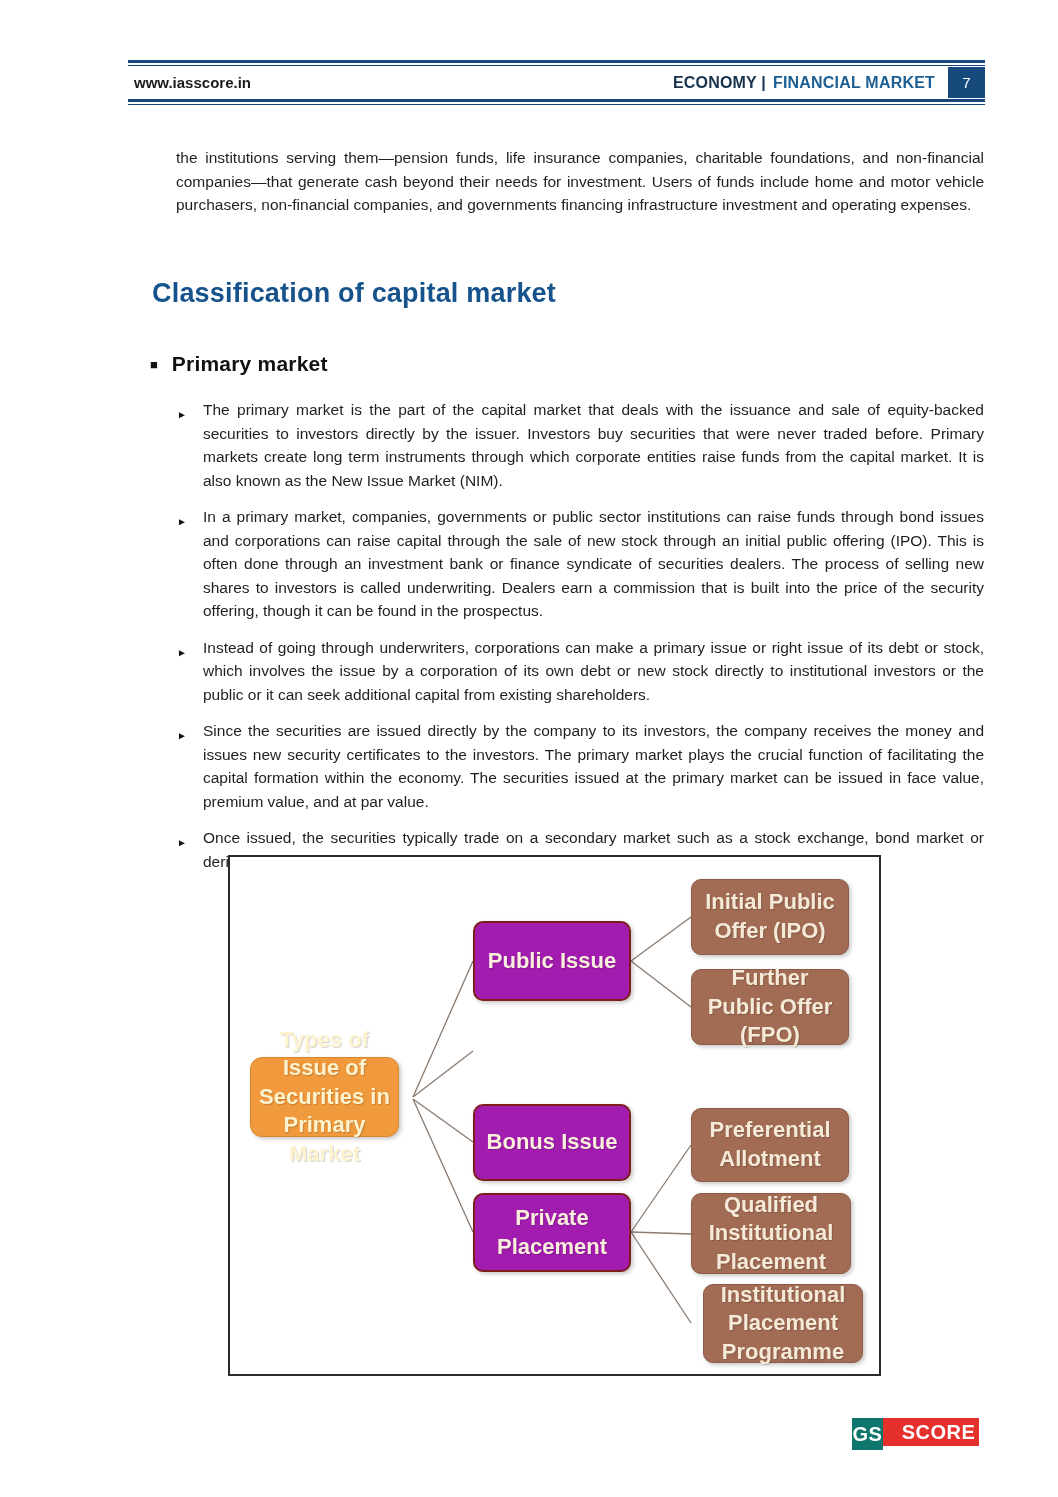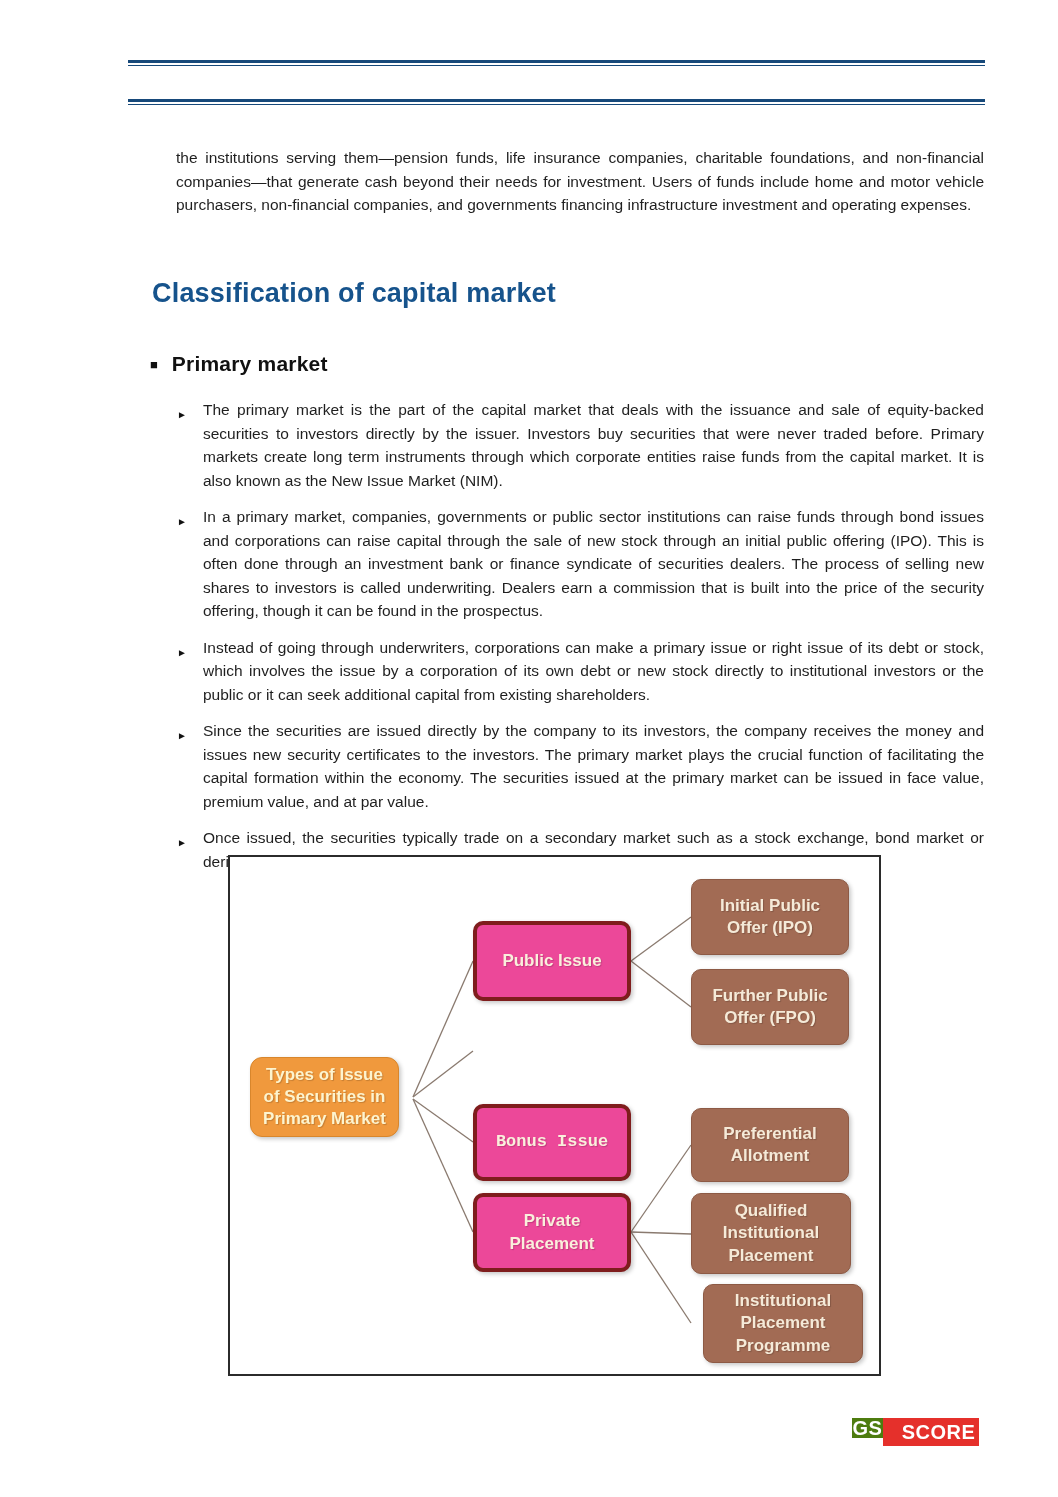--- a/index.html
+++ b/index.html
@@ -52,54 +52,62 @@
   .bullet-arrow { position:absolute; left:1px; top:5px; font-size:10px; color:#111; }
 
   
   .diagram {
     position:absolute; left:228px; top:855px; width:653px; height:521px;
     border:2px solid #2b2b2b; background:#ffffff;
   }
   .diagram svg { position:absolute; left:0; top:0; }
   .node {
     position:absolute; display:flex; align-items:center; justify-content:center;
-    text-align:center; font-weight:bold; font-size:17px; line-height:1.3;
+    text-align:center; font-weight:bold; font-size:22px; line-height:1.3;
     border-radius:10px; padding:22px 8px;
     box-shadow:2px 2px 4px rgba(0,0,0,0.22);
     text-shadow:1px 1px 1px rgba(0,0,0,0.18);
   }
   .node-root  { background:#f0993d; border:1px solid #d8862c; color:#fdf4cf; border-radius:12px; }
-  .node-orange{ background:#ec4899; border:4px solid #7f1d1d; color:#faefdc; }
+  .node-orange{ background:#a21caf; border:2px solid #7f1d1d; color:#faefdc; }
   .node-brown { background:#a26b54; border:1px solid #8d5a45; color:#f5ead8; }
 
   .n-root  { left:20px;  top:200px; width:149px; height:80px; }
   .n-pub   { left:243px; top:64px;  width:158px; height:80px; }
   .n-right { left:243px; top:156px; width:158px; height:77px; }
-  .n-bonus { left:243px; top:247px; width:158px; height:77px;font-family:Liberation Mono, monospace; }
+  .n-bonus { left:243px; top:247px; width:158px; height:77px; }
   .n-priv  { left:243px; top:336px; width:158px; height:79px; }
   .n-ipo   { left:461px; top:22px;  width:158px; height:76px; }
   .n-fpo   { left:461px; top:112px; width:158px; height:76px; }
   .n-pref  { left:461px; top:251px; width:158px; height:74px; }
   .n-qip   { left:461px; top:336px; width:160px; height:81px; }
   .n-ipp   { left:461px; top:427px; width:160px; height:79px;margin-left:12px; }
 
   
   .footer-logo { position:absolute; left:852px; top:1418px; display:flex; height:28px;
                  font-weight:bold; font-size:20px; letter-spacing:0.5px; }
-  .logo-gs   { background:#4d7c0f; color:#fff; display:flex; align-items:center;
-               justify-content:center; width:31px; height:20px; }
+  .logo-gs   { background:#0f766e; color:#fff; display:flex; align-items:center;
+               justify-content:center; width:31px; height:32px; }
   .logo-score{ background:#e5302b; color:#fff; display:flex; align-items:center;
                justify-content:center; width:96px; height:28px;padding-left:15px; }
 </style>
 </head>
 <body>
 
 <div class="page">
 
   <div class="rule rule-top"></div>
+  <div class="header-row">
+    <span class="site-url">www.iasscore.in</span>
+    <span class="header-right">
+      <span class="header-section">ECONOMY |</span>
+      <span class="header-topic">FINANCIAL MARKET</span>
+      <span class="page-num-box">7</span>
+    </span>
+  </div>
   <div class="rule rule-bottom"></div>
 
   <p class="intro">the institutions serving them—pension funds, life insurance companies, charitable foundations, and non-financial companies—that generate cash beyond their needs for investment. Users of funds include home and motor vehicle purchasers, non-financial companies, and governments financing infrastructure investment and operating expenses.</p>
 
   <h1 class="main-heading">Classification of capital market</h1>
   <div class="sub-heading">
     <span class="square-icon">■</span>
     <span class="sub-heading-label">Primary market</span>
   </div>
 

